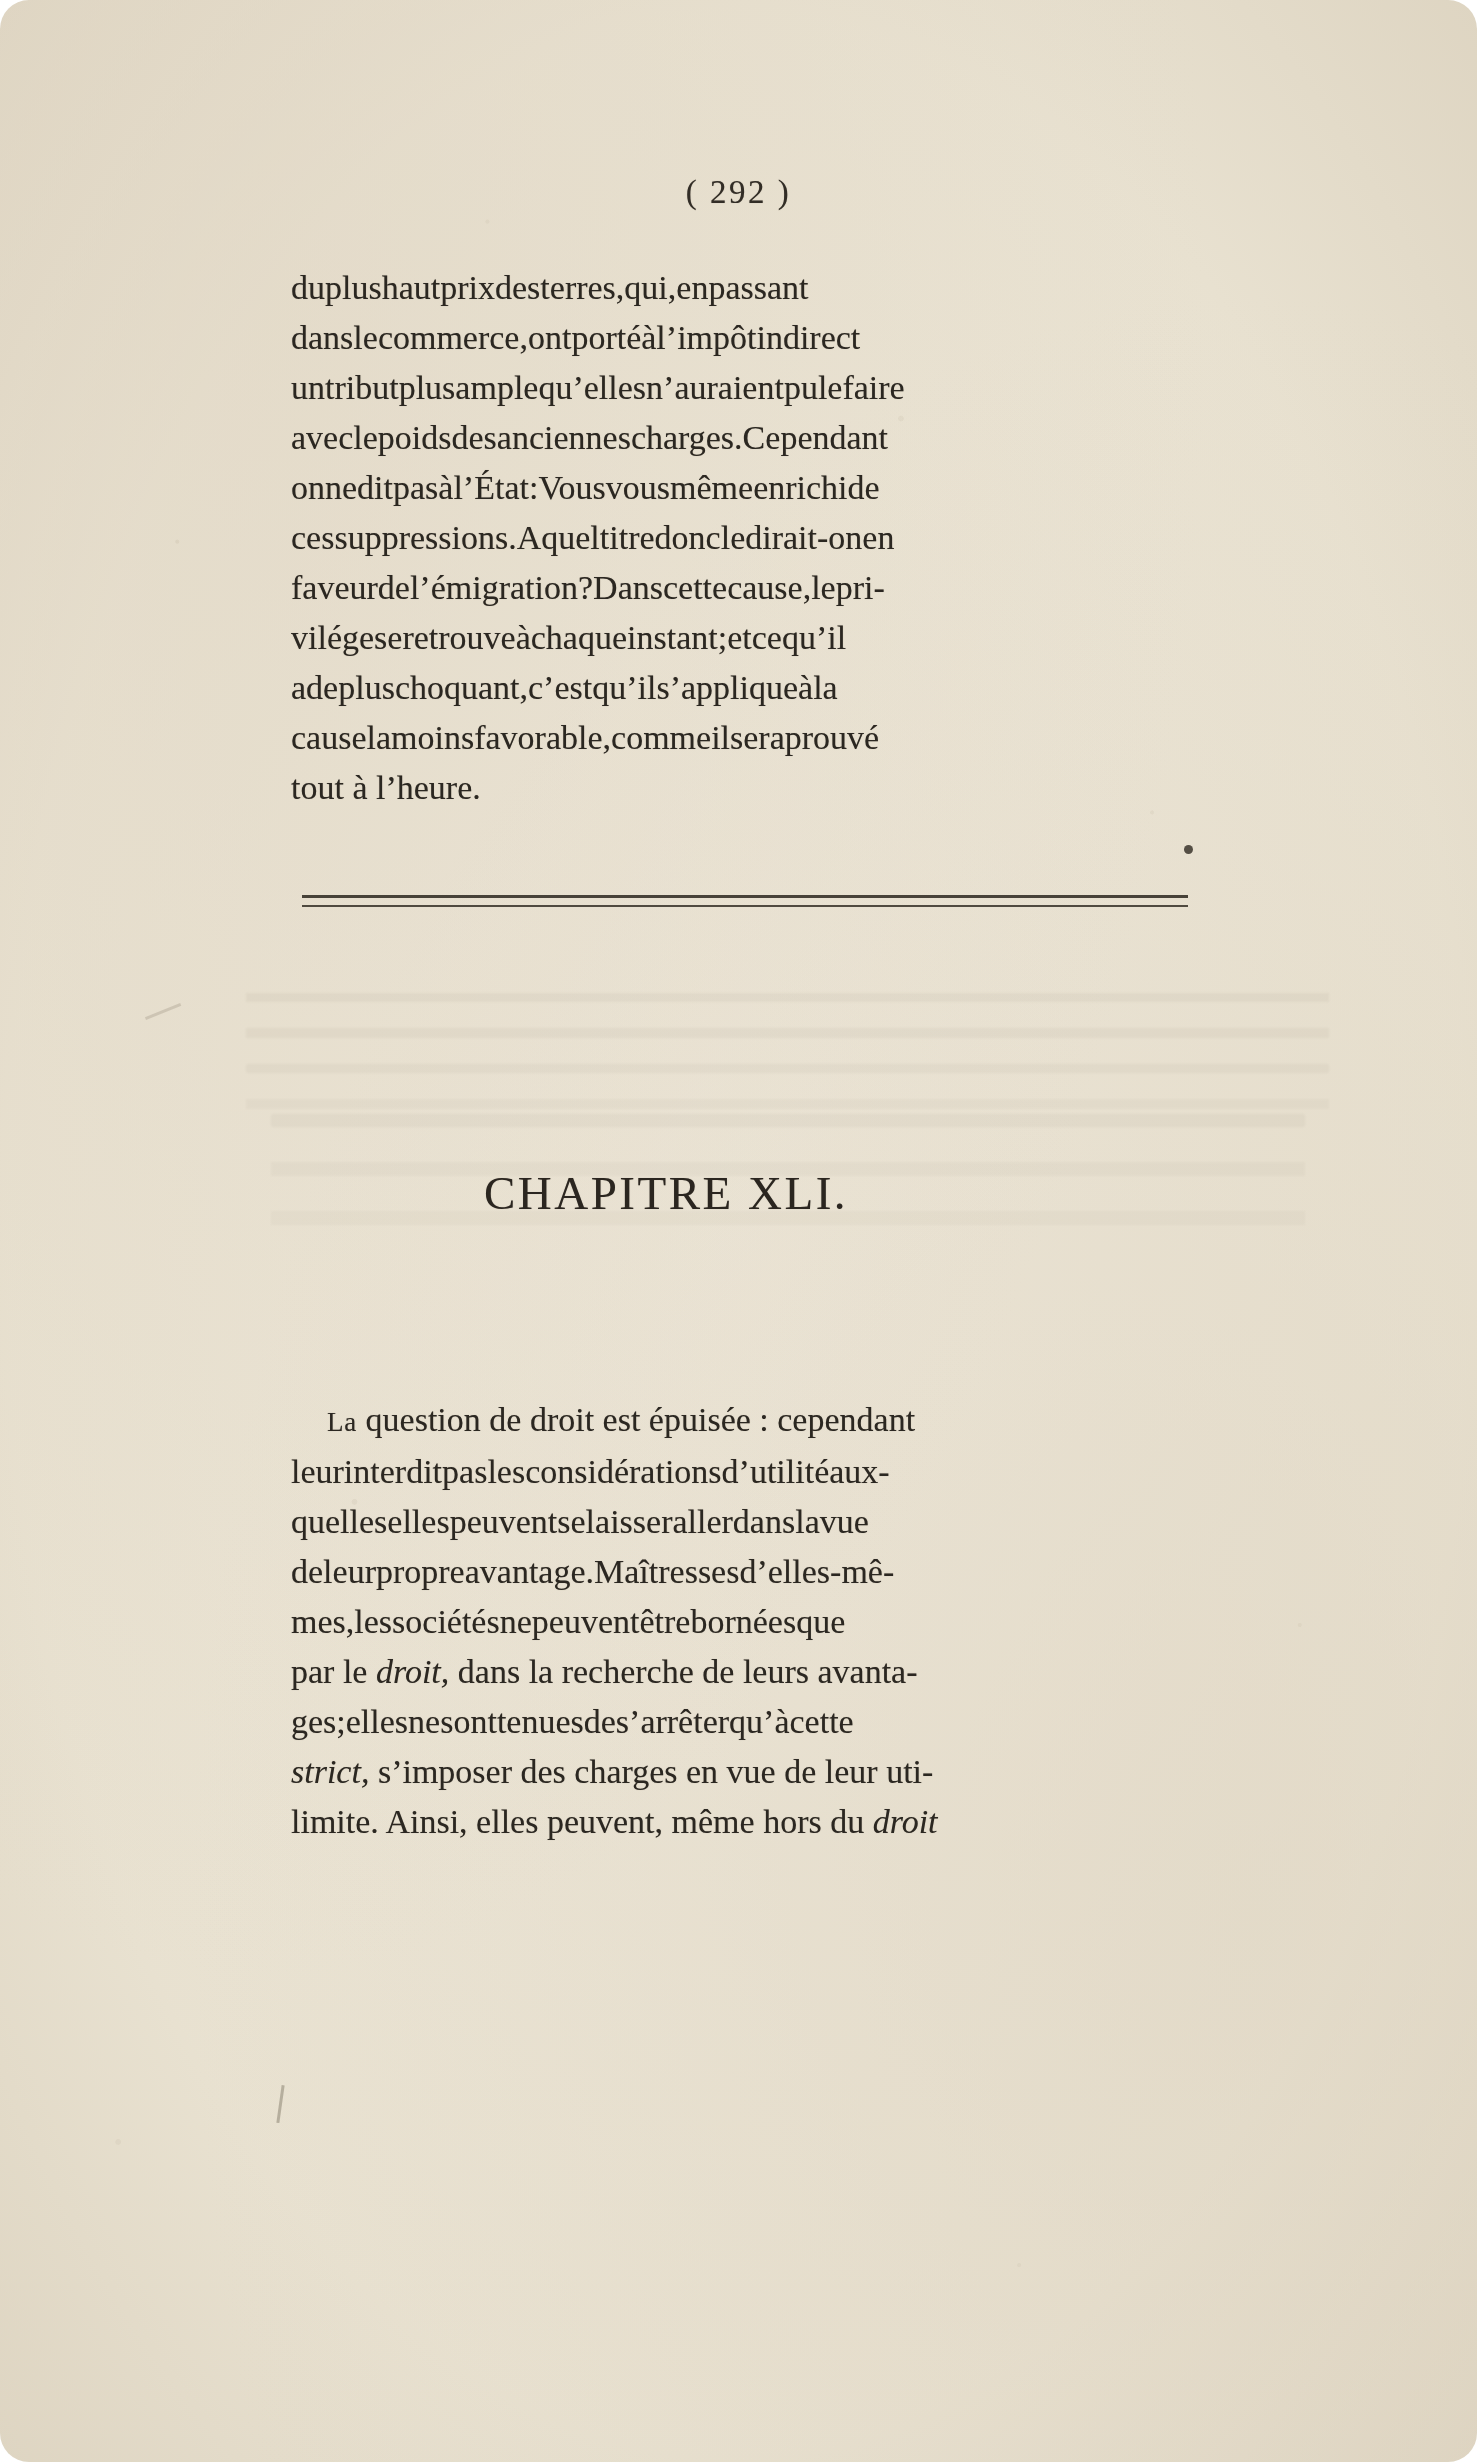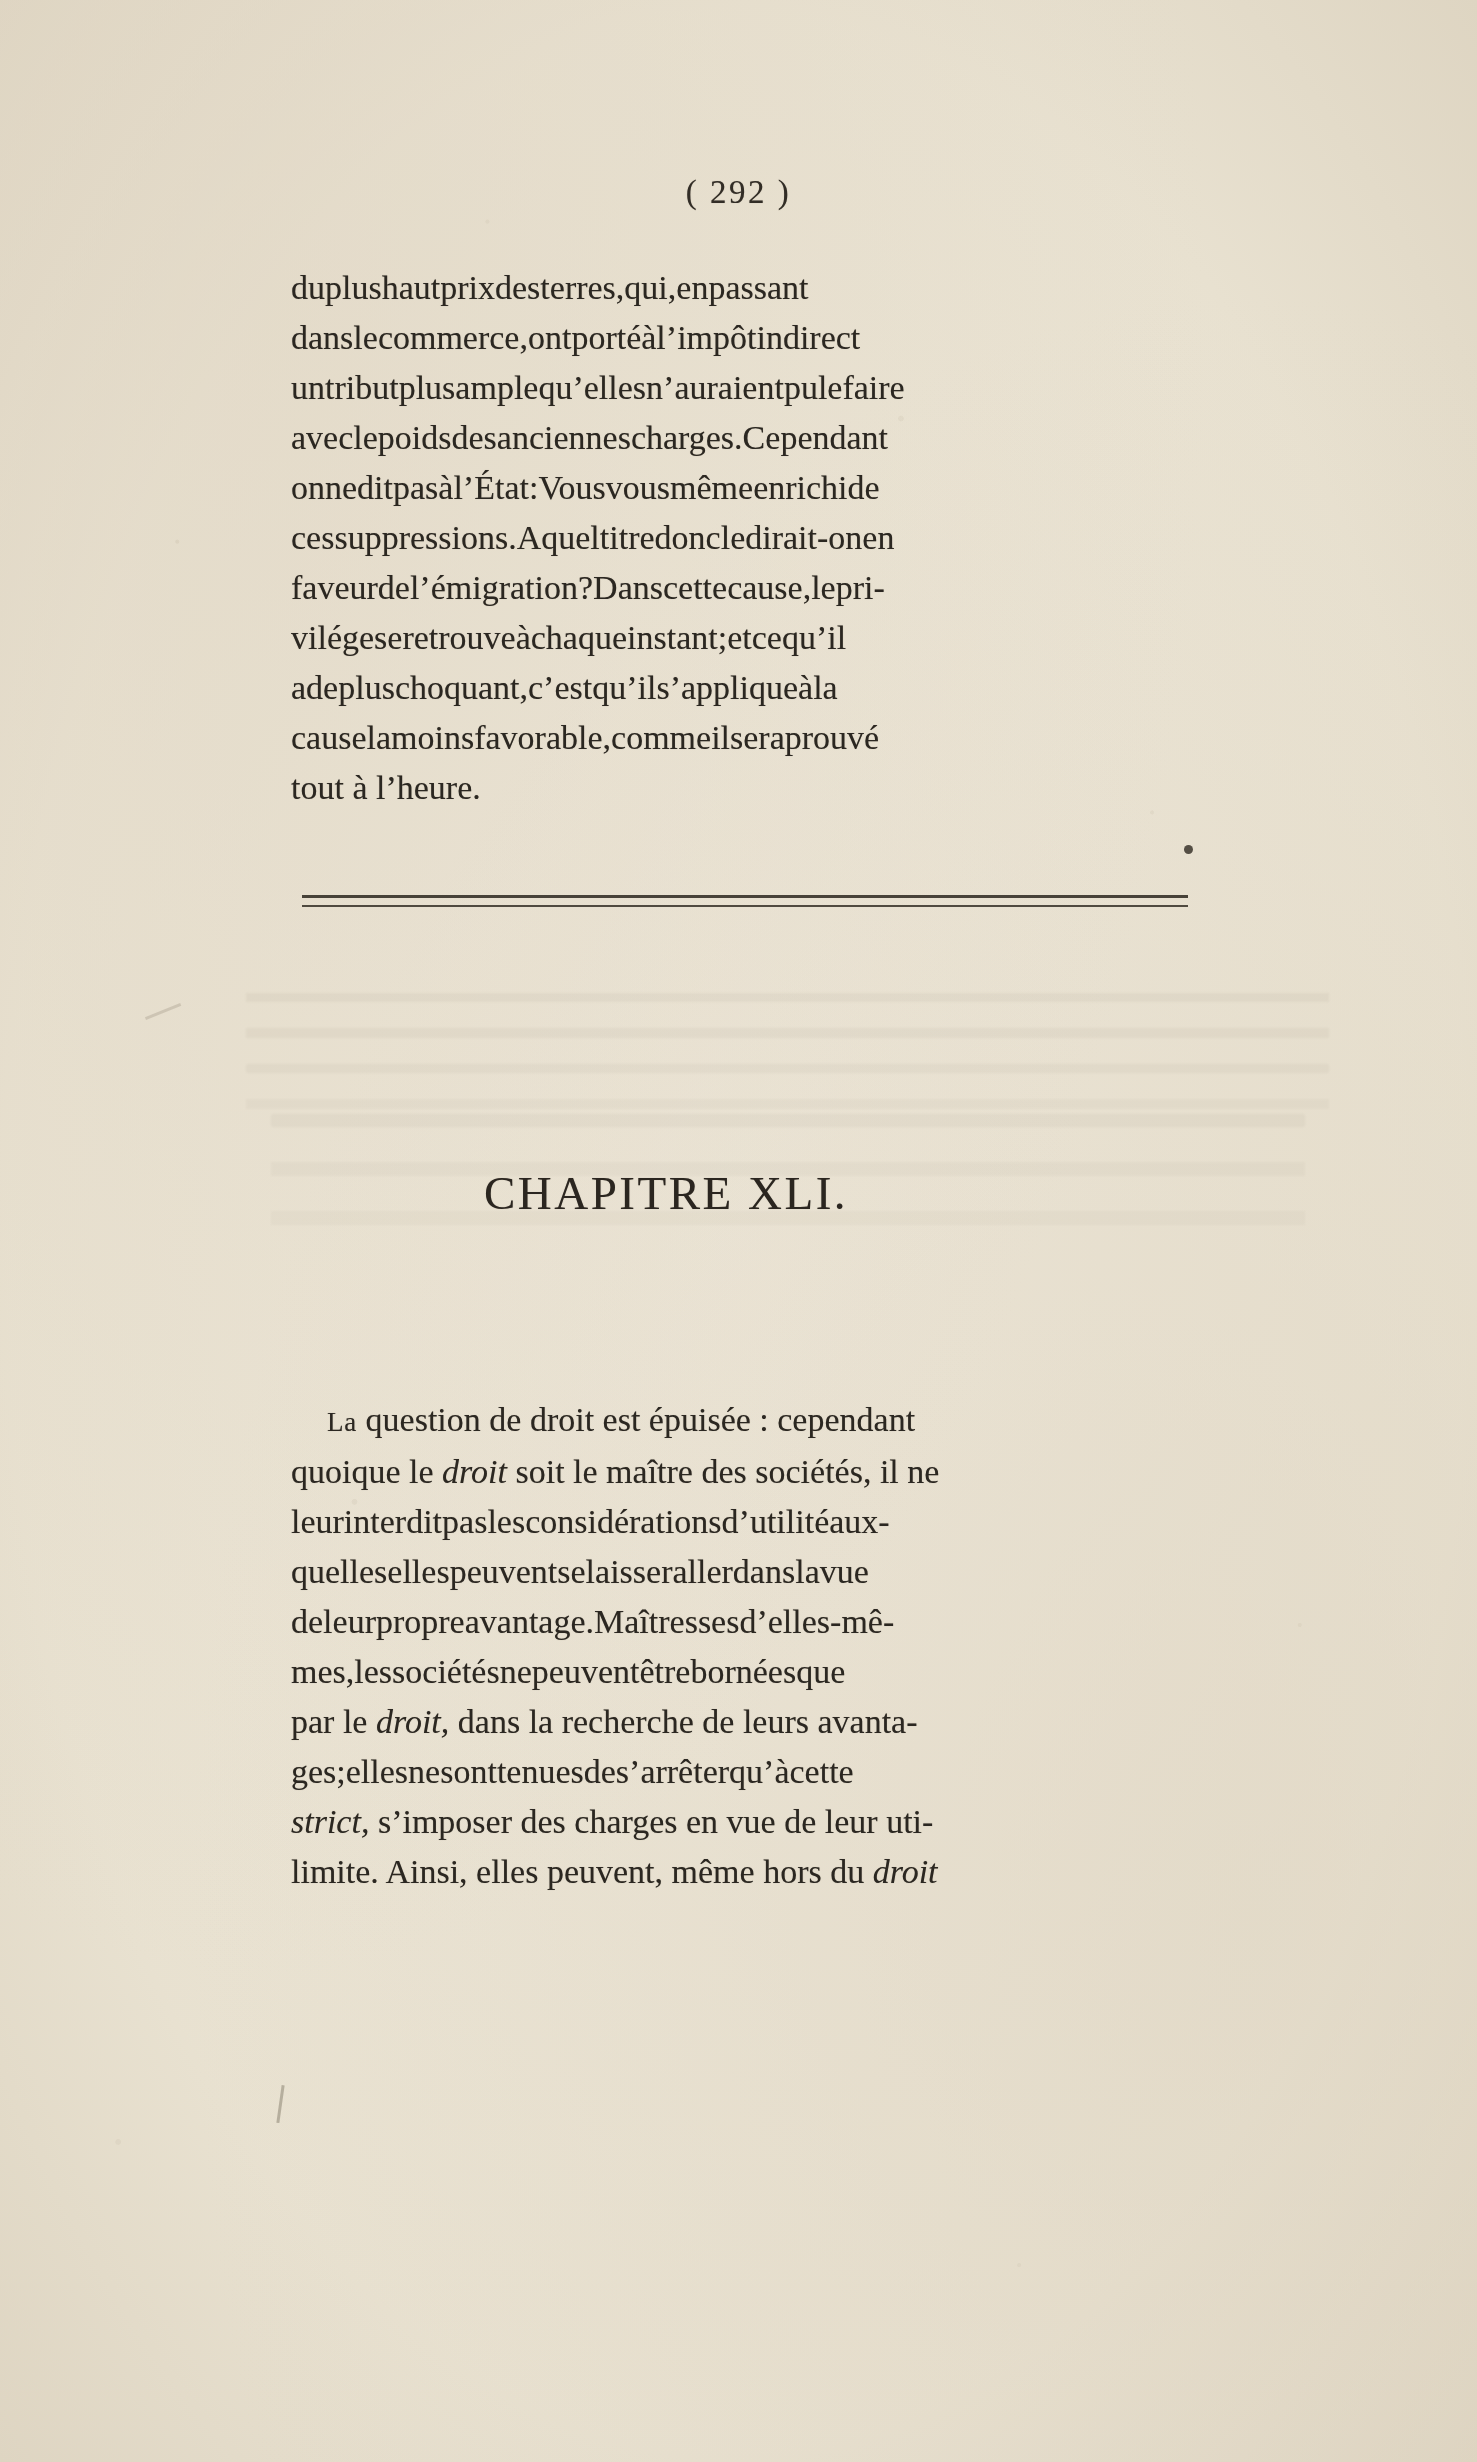--- a/index.html
+++ b/index.html
@@ -17,20 +17,21 @@
   #page {
     position: relative;
     width: 1477px;
     height: 2462px;
     background:
       radial-gradient(ellipse at 18% 12%, rgba(224,214,196,0.55) 0%, rgba(224,214,196,0) 55%),
       radial-gradient(ellipse at 85% 78%, rgba(221,211,192,0.5) 0%, rgba(221,211,192,0) 60%),
       radial-gradient(ellipse at 50% 50%, rgba(238,232,218,0.9) 0%, rgba(232,225,208,0.95) 70%, rgba(222,213,194,1) 100%),
       #ece5d6;
     overflow: hidden;
+    border-radius: 29px;
   }
 
   
   #grain {
     position: absolute;
     inset: 0;
     pointer-events: none;
     background-image:
       radial-gradient(circle at 12% 22%, rgba(170,158,134,0.16) 0 1.6px, rgba(0,0,0,0) 2.5px),
       radial-gradient(circle at 33% 9%,  rgba(170,158,134,0.13) 0 1.6px, rgba(0,0,0,0) 2.5px),
@@ -320,25 +321,20 @@
     <div class="chapter-title ink">CHAPITRE XLI.</div>
 
     <div class="textblock" id="para-body">
       <span class="line just ink indent">
         <span>
           <span class="smallcaps">La</span>
           <span>question de droit est épuisée : cependant</span>
         </span>
       </span>
       <span class="line just ink">
-        <span>
-          <span>quoique le </span><span class="it">droit</span><span> soit le maître des sociétés, il ne</span>
-        </span>
-      </span>
-      <span class="line just ink">
           <span>leur</span>
           <span>interdit</span>
           <span>pas</span>
           <span>les</span>
           <span>considérations</span>
           <span>d’utilité</span>
           <span>aux-</span>
         </span>
       <span class="line just ink">
           <span>quelles</span>

